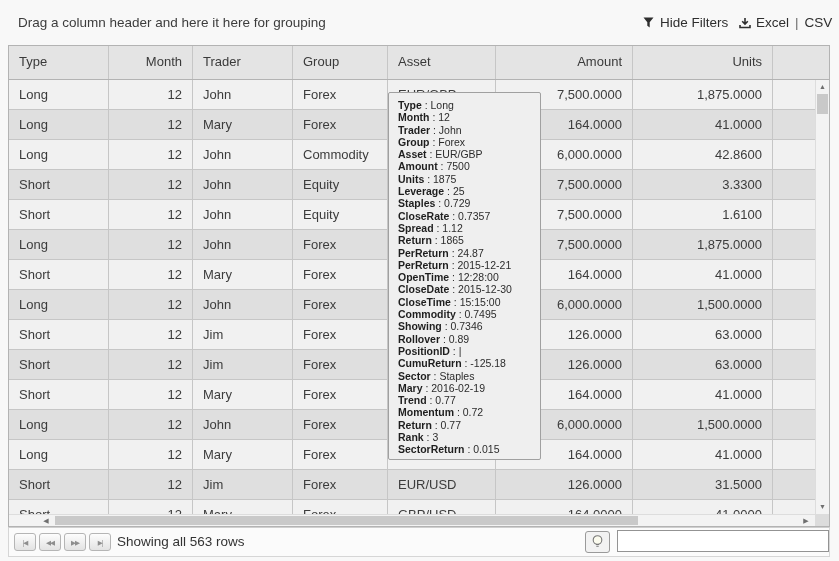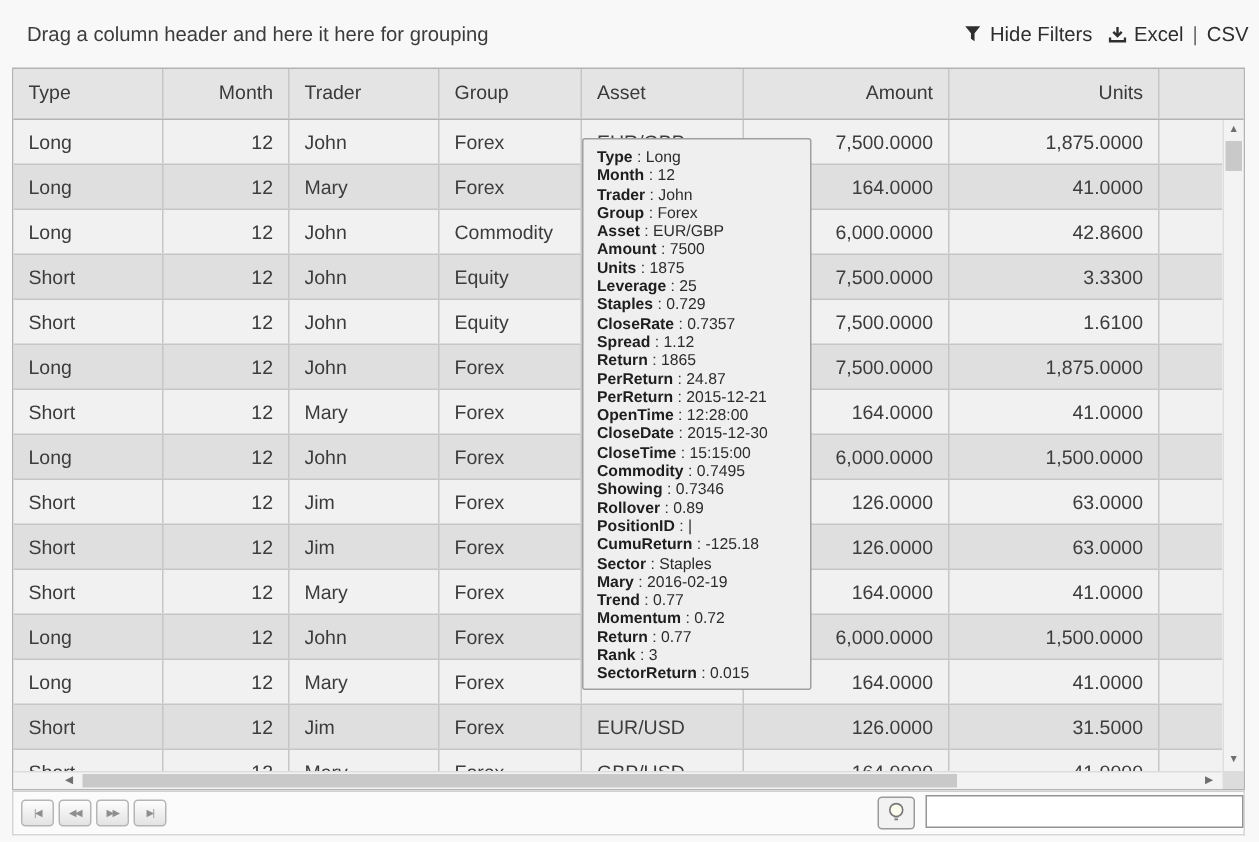--- a/index.html
+++ b/index.html
@@ -118,20 +118,21 @@
   <div class="corner"></div>
 </div>
 
 <div class="pager">
   <div class="pbtns" id="pbtns">
       <div class="pbtn">|◀</div>
       <div class="pbtn">◀◀</div>
       <div class="pbtn">▶▶</div>
       <div class="pbtn">▶|</div>
     </div>
+  <div class="pstatus">Showing all 563 rows</div>
   <div class="bulb-btn">
     <svg width="13" height="16" viewBox="0 0 13 16" style="margin-top:2px;">
         <circle cx="6.5" cy="6" r="4.3" fill="#fbfbee" stroke="#787878" stroke-width="1.1"></circle>
         <path d="M5 10.5 H8 M5.3 12.2 H7.7" stroke="#787878" stroke-width="1.1" fill="none"></path>
       </svg>
   </div>
   <input class="search-box" type="text" value="" style="">
 </div>
 
 <div class="tooltip" id="tooltip">

